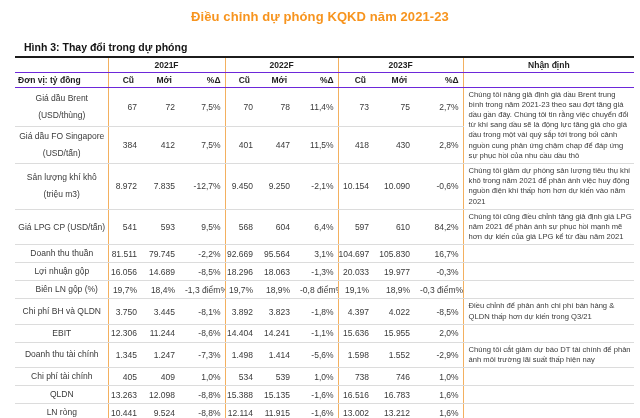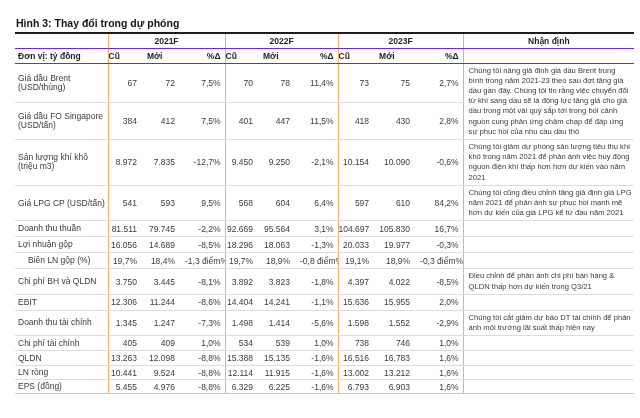--- a/index.html
+++ b/index.html
@@ -11,21 +11,21 @@
     color: #F7941E;
     font-weight: 700;
     font-size: 13px;
     padding-top: 9px;
     letter-spacing: 0.1px;
   }
   .fig-heading {
     font-size: 10.5px;
     font-weight: 700;
     color: #141414;
-    margin: 17px 0 3px 16px;
+    margin: 17px 0 3px 24px;
   }
 
   table.fx {
     border-collapse: collapse;
     table-layout: fixed;
     width: 619px;
     margin-left: 15px;
     border-top: 2.4px solid #1c1c1c;
   }
   th, td {
@@ -36,29 +36,29 @@
   }
   thead th {
     font-weight: 700;
     color: #1f1f1f;
     height: 15px;
     border-bottom: 1px solid #6d28d9;
   }
   .year-h { text-align: center; }
   .comment-h { text-align: center; }
   .unit-h { text-align: left; padding-left: 3px; }
-  .sub-h { text-align: left; padding-right: 13px; }
+  .sub-h { text-align: right; padding-right: 13px; }
   .pct-h { text-align: right; padding-right: 4px; }
 
   .grp-start { border-left: 1px solid #F3B060; }
 
   tbody td { border-bottom: 1px solid #DCDCDC; }
   tbody tr:last-child td { border-bottom: 1px solid #C4C4C4; }
 
-  .label { text-align: left; padding-left: 3px; padding-right: 2px; line-height: 9px; }
+  .label { text-align: center; padding-left: 3px; padding-right: 2px; line-height: 17px; }
   .num { text-align: right; padding-right: 10px; white-space: nowrap; }
   .pct { text-align: right; padding-right: 4px; white-space: nowrap; }
   .comment {
     font-size: 7.6px;
     line-height: 10.2px;
     text-align: left;
     padding: 2px 2px 2px 5px;
     color: #3a3a3a;
     vertical-align: middle;
     margin-top: 16px;
@@ -68,20 +68,21 @@
   tr.italic .label { padding-left: 13px; }
 
   .h37 { height: 37px; } .h35 { height: 35px; } .h40 { height: 40px; }
   .h16 { height: 16px; } .h25 { height: 25px; } .h23 { height: 23px; }
   .h15 { height: 15px; } .h14 { height: 14px; }
 </style>
 </head>
 <body>
 
 <div class="page">
+  <div class="page-title">Điều chỉnh dự phóng KQKD năm 2021-23</div>
   <div class="fig-heading">Hình 3: Thay đổi trong dự phóng</div>
 
   <table class="fx">
     <colgroup>
       <col style="width:93px">
       <col style="width:39px">
         <col style="width:38px">
         <col style="width:40px">
       <col style="width:38px">
         <col style="width:37px">

